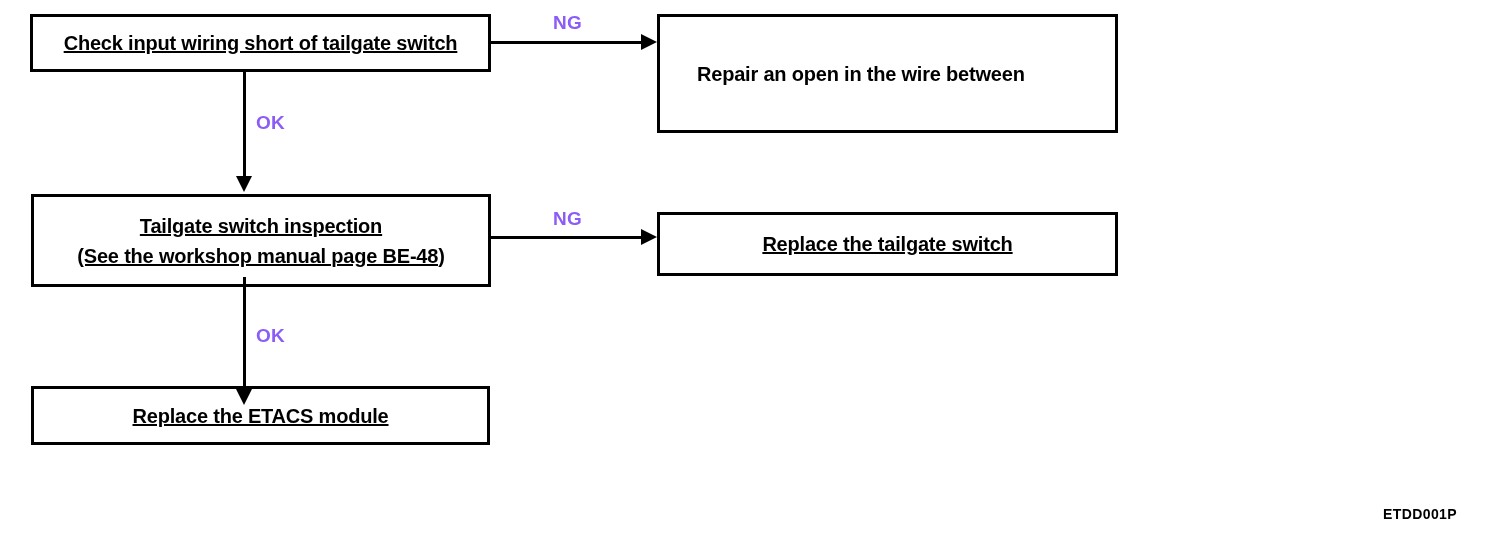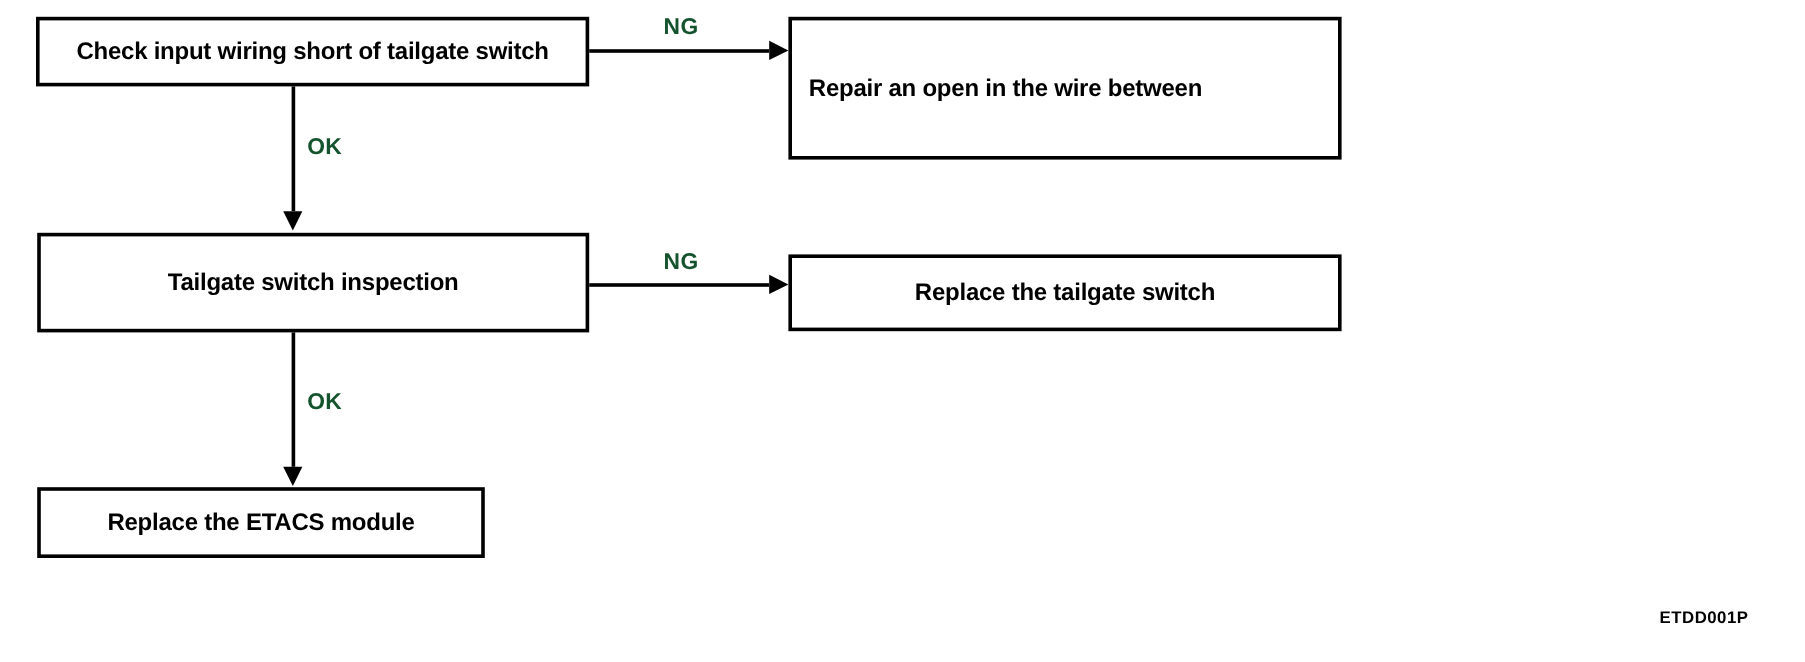--- a/index.html
+++ b/index.html
@@ -30,29 +30,29 @@
     justify-content: center;
     color: #000000;
     font-weight: bold;
     font-size: 20px;
     line-height: 30px;
     letter-spacing: -0.2px;
   }
   .node .line {
     white-space: nowrap;
   }
-  .node.center { align-items: center; text-align: left; }
-  .node.left   { align-items: flex-start; text-align: left; padding-left: 14px; }
+  .node.center { align-items: center; text-align: left; text-decoration: underline; }
+  .node.left   { align-items: flex-start; text-align: left; padding-left: 37px; }
 
   
   #node-check-wiring   { left: 30px;  top: 14px;  width: 461px; height: 58px; }
   #node-repair-open    { left: 657px; top: 14px;  width: 461px; height: 119px; }
-  #node-switch-inspect { left: 31px;  top: 194px; width: 460px; height: 83px; }
+  #node-switch-inspect { left: 31px;  top: 194px; width: 460px; height: 93px; }
   #node-replace-switch { left: 657px; top: 212px; width: 461px; height: 64px; }
-  #node-replace-etacs  { left: 31px;  top: 406px; width: 373px; height: 59px; }
+  #node-replace-etacs  { left: 31px;  top: 386px; width: 459px; height: 59px; }
 
   
   .conn-h {
     position: absolute;
     height: 3px;
     background: #000000;
   }
   .conn-v {
     position: absolute;
     width: 3px;
@@ -80,21 +80,21 @@
   #conn-ng2-head   { left: 641px; top: 229px; }
 
   #conn-ok1-line   { left: 243px; top: 72px;  height: 104px; }
   #conn-ok1-head   { left: 236px; top: 176px; }
   #conn-ok2-line   { left: 243px; top: 277px; height: 112px; }
   #conn-ok2-head   { left: 236px; top: 389px; }
 
   
   .edge-label {
     position: absolute;
-    color: #14532d;
+    color: #8b5cf6;
     font-weight: bold;
     font-size: 19px;
     letter-spacing: 0.3px;
     white-space: nowrap;
   }
   #label-ng-1 { left: 553px; top: 12px; }
   #label-ng-2 { left: 553px; top: 208px; }
   #label-ok-1 { left: 256px; top: 112px; }
   #label-ok-2 { left: 256px; top: 325px; }
 
@@ -119,20 +119,21 @@
   <div class="node center" id="node-check-wiring">
     <div class="line">Check input wiring short of tailgate switch</div>
   </div>
 
   <div class="node left" id="node-repair-open">
     <div class="line">Repair an open in the wire between</div>
   </div>
 
   <div class="node center" id="node-switch-inspect">
     <div class="line">Tailgate switch inspection</div>
+    <div class="line">(See the workshop manual page BE-48)</div>
   </div>
 
   <div class="node center" id="node-replace-switch">
     <div class="line">Replace the tailgate switch</div>
   </div>
 
   <div class="node center" id="node-replace-etacs">
     <div class="line">Replace the ETACS module</div>
   </div>
 

